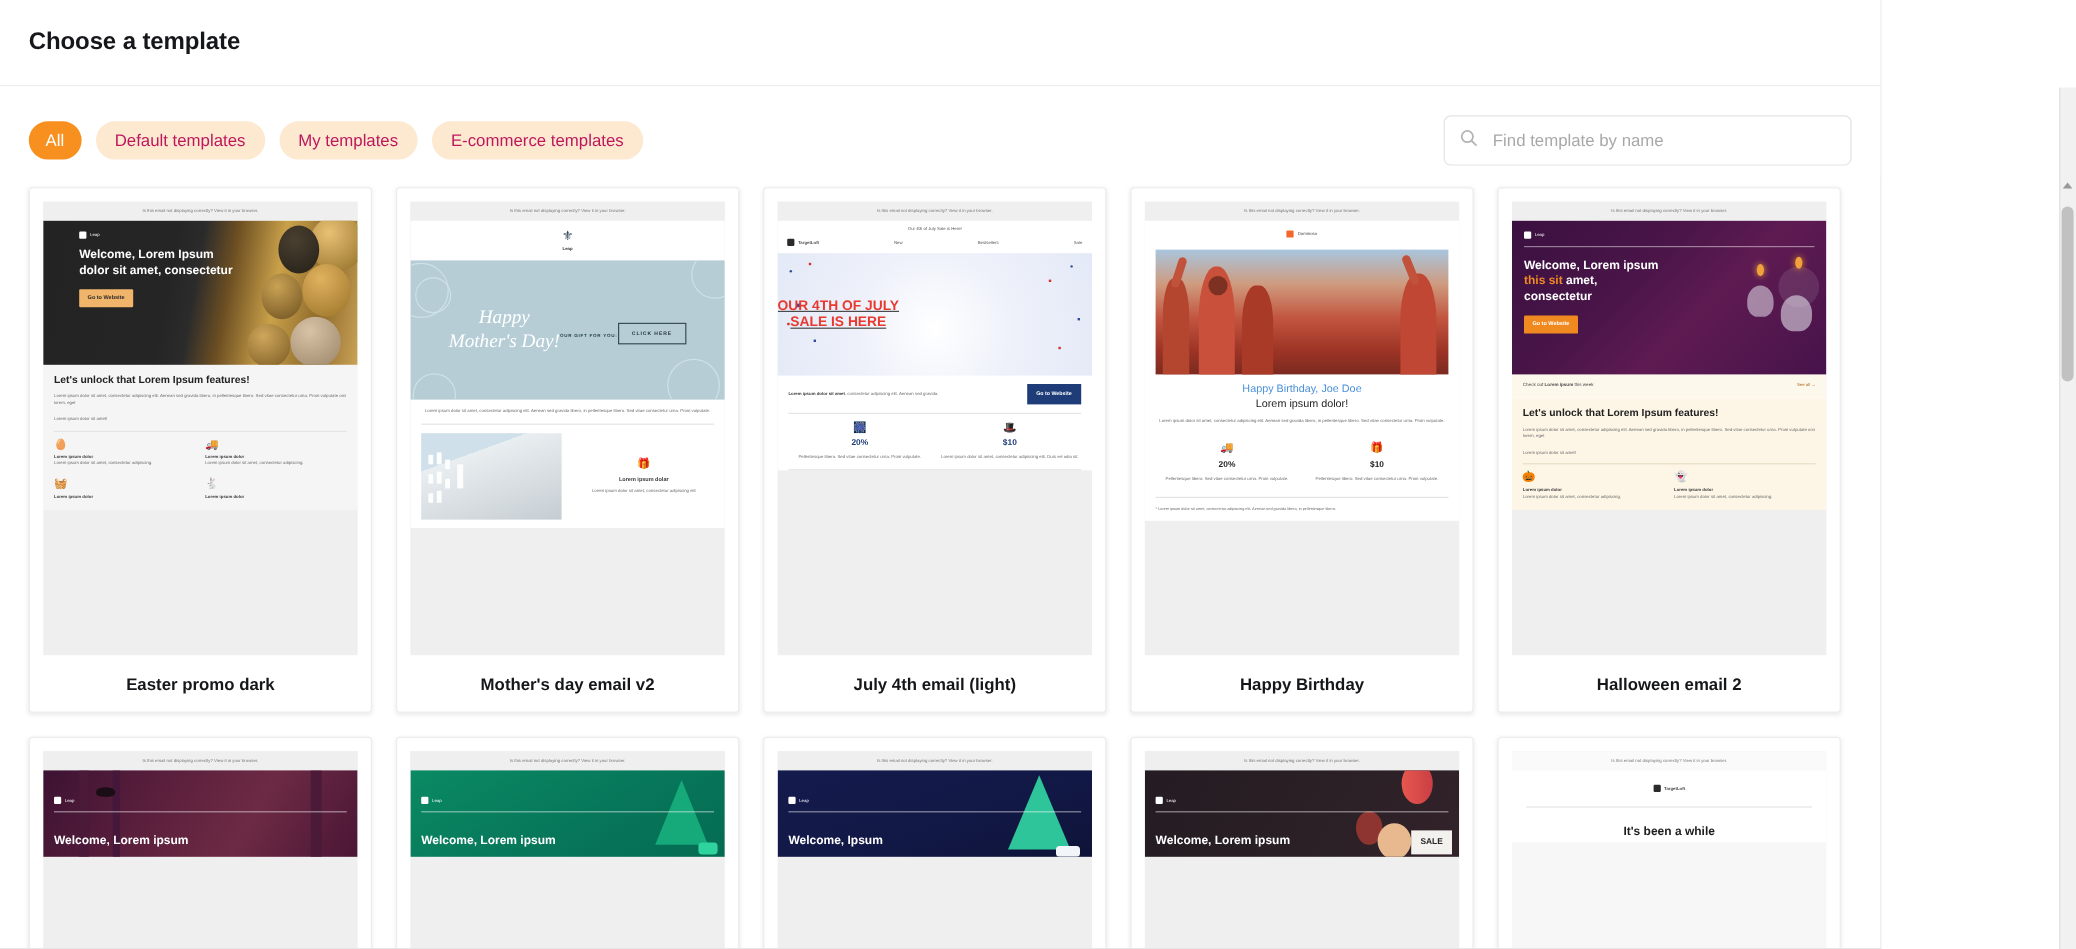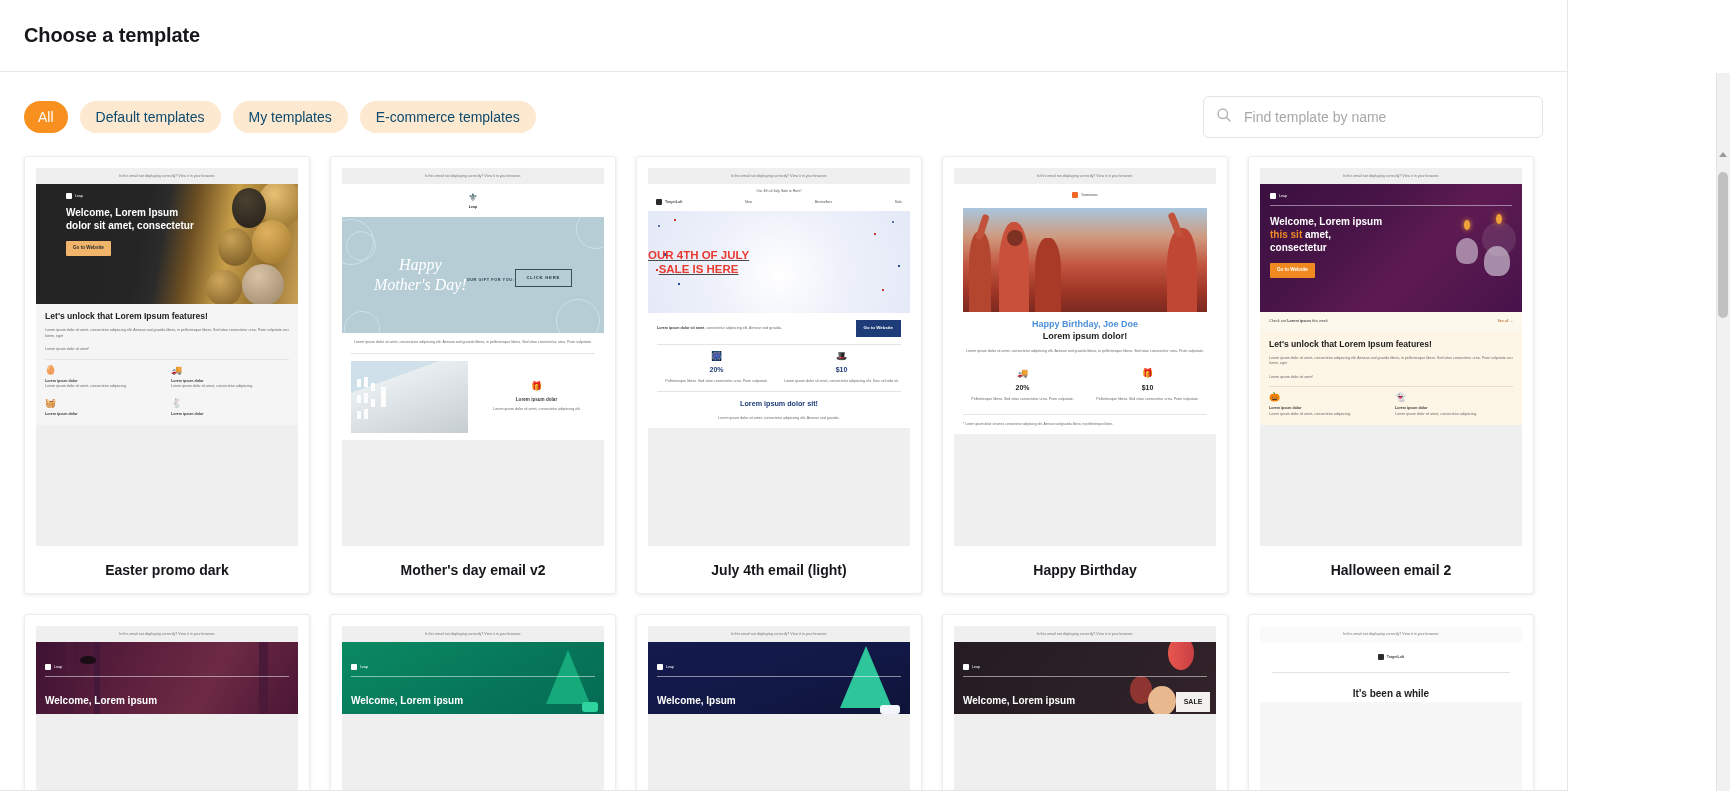--- a/index.html
+++ b/index.html
@@ -44,21 +44,21 @@
     justify-content:space-between;
     background:#fff;
   }
   .filters { display:flex; gap:12px; align-items:center; }
   .chip {
     border:none; outline:none; cursor:pointer;
     border-radius:18px;
     height:32px; padding:0 16px;
     font-size:14px;
     font-family:"Liberation Sans", sans-serif;
-    background:#fde8d0; color:#0c4a6e;
+    background:#fde8d0; color:#be185d;
     display:inline-flex; align-items:center; justify-content:center;
     white-space:nowrap;
   }
   .chip.active { background:#f7901e; color:#fff; font-weight:normal; padding:0 14px;}
 
   .search-box {
     width:340px; height:42px;
     border:1px solid #e3e3e3; border-radius:6px;
     display:flex; align-items:center;
     padding:0 12px; gap:10px;
@@ -149,21 +149,21 @@
   .t3-hero { height:102px; background:radial-gradient(circle at 50% 62%,#ffffff 0%,#eef1fa 45%,#e4e9f7 100%);
      position:relative; display:flex; align-items:center; overflow:hidden;text-decoration:underline;}
   .t3-title { color:#e8392f; font-weight:bold; font-size:11.5px; text-align:center; line-height:1.25; position:relative; }
   .t3-btn { background:#1d3c78; color:#fff; font-size:4.4px; font-weight:bold; padding:5px 8px; white-space:nowrap;}
   .t3-big { color:#1d3c78; font-weight:bold; font-size:7.2px; text-align:center; }
   .conf { position:absolute; width:2px; height:2px; }
 
   
   .t4-hero { height:104px; position:relative; overflow:hidden;
      background:linear-gradient(180deg,#a8c6de 0%,#cf9a7e 28%,#c2553f 55%,#9e3526 80%,#7c2a20 100%);}
-  .t4-h { font-size:9px; font-weight:bold; color:#1e1e1e; text-align:center; line-height:1.3; }
+  .t4-h { font-size:9px; font-weight:normal; color:#1e1e1e; text-align:center; line-height:1.3; }
   .t4-h span { color:#4a90d9; }
 
   
   .t5-hero { height:128px; position:relative; overflow:hidden;
      background:linear-gradient(135deg,#3a1040 0%,#4a1548 38%,#5e1b52 60%,#46134a 100%);}
   .t5-h { color:#fff; font-weight:bold; font-size:10px; line-height:1.3; position:relative; }
   .t5-h em { color:#f08a24; font-style:normal; }
   .t5-rule { height:1px; background:rgba(255,255,255,.45); margin:6px 0 9px; }
   .t5-sub { background:#fdf8ec; font-size:3.8px; color:#4a4a4a; padding:7px 9px;
      display:flex; justify-content:space-between; align-items:center; }
@@ -372,24 +372,20 @@
                 <div style="font-size:7px;font-weight:bold;color:#1d3c78;margin-top:4px">20%</div>
                 <div class="mtxt" style="margin-top:4px">Pellentesque libero. Sed vitae consectetur urna. Proin vulputate.</div>
               </div>
               <div class="col">
                 <div class="ico">🎩</div>
                 <div style="font-size:7px;font-weight:bold;color:#1d3c78;margin-top:4px">$10</div>
                 <div class="mtxt" style="margin-top:4px">Lorem ipsum dolor sit amet, consectetur adipiscing elit. Duis vel odio sit.</div>
               </div>
             </div>
             <div class="hr" style="margin:0 9px"></div>
-            <div class="pad" style="text-align:center">
-              <div class="t3-big">Lorem ipsum dolor sit!</div>
-              <div class="mtxt" style="margin-top:6px">Lorem ipsum dolor sit amet, consectetur adipiscing elit. Aenean sed gravida.</div>
-            </div>
           </div>
         </div>
         </div>
         <div class="card-label">July 4th email (light)</div>
       </div>
 
       <div class="card">
         <div class="thumb-pad">
         <div class="thumb">
           <div class="pre">Is this email not displaying correctly? View it in your browser.</div>

